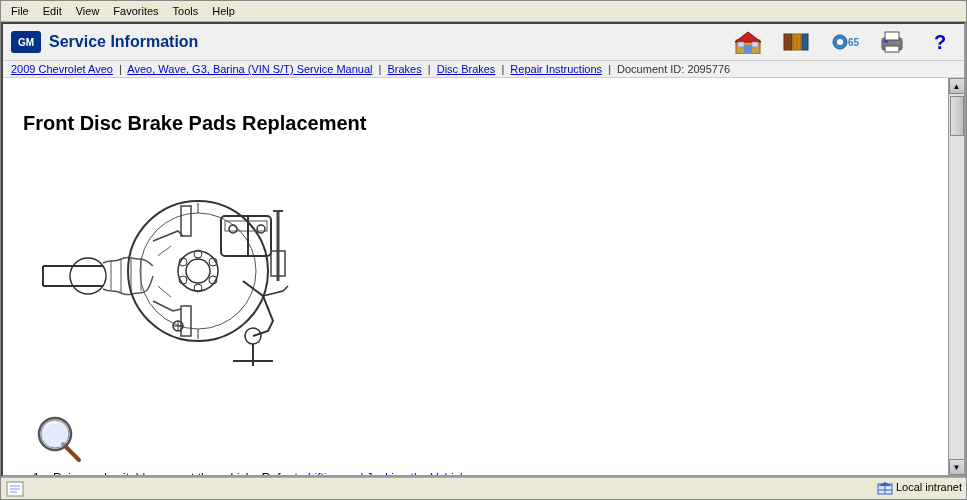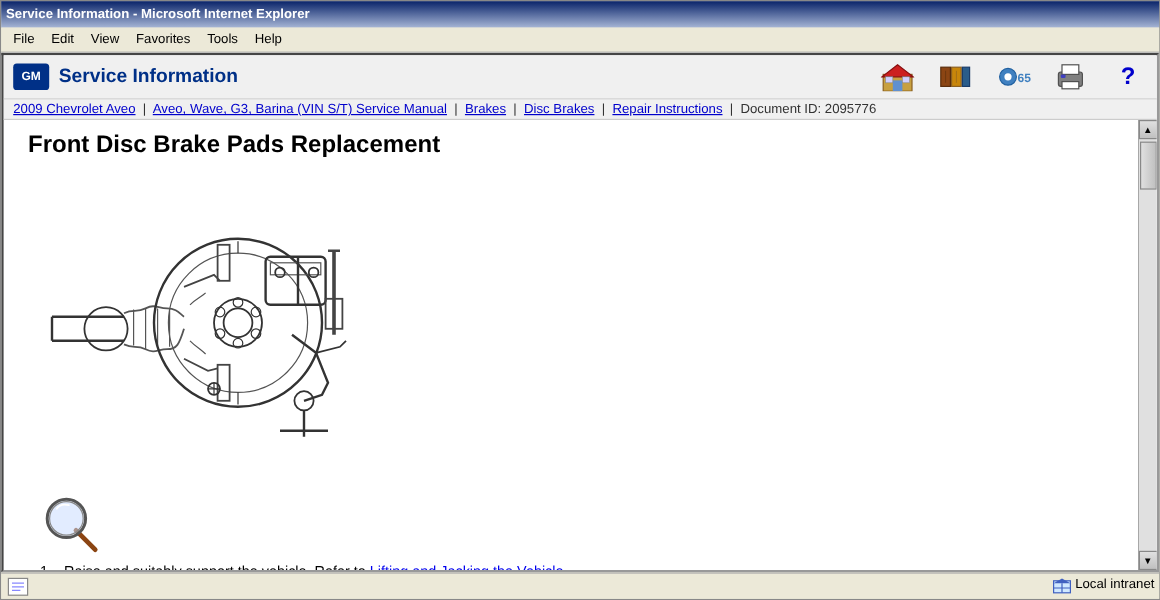--- a/index.html
+++ b/index.html
@@ -144,20 +144,21 @@
       background: white;
       position: relative;
     }
 
     .page-title {
       font-size: 20px;
       font-weight: bold;
       color: #000;
       margin-bottom: 12px;
       padding-bottom: 4px;
+      margin-top: 24px;
     }
 
     .brake-diagram {
       width: 270px;
       height: 240px;
       margin: 0 0 15px 10px;
       position: relative;
     }
 
     
@@ -245,23 +246,20 @@
 
     .zoom-icon-area {
       padding: 8px 0 4px 12px;
     }
   </style>
 </head>
 <body>
 
 <div class="browser-window">
 
-  <div class="title-bar">
-    <span>Service Information - Microsoft Internet Explorer</span>
-  </div>
 
   <div class="toolbar-area">
     <div class="menu-bar">
       <span class="menu-item">File</span>
       <span class="menu-item">Edit</span>
       <span class="menu-item">View</span>
       <span class="menu-item">Favorites</span>
       <span class="menu-item">Tools</span>
       <span class="menu-item">Help</span>
     </div>

